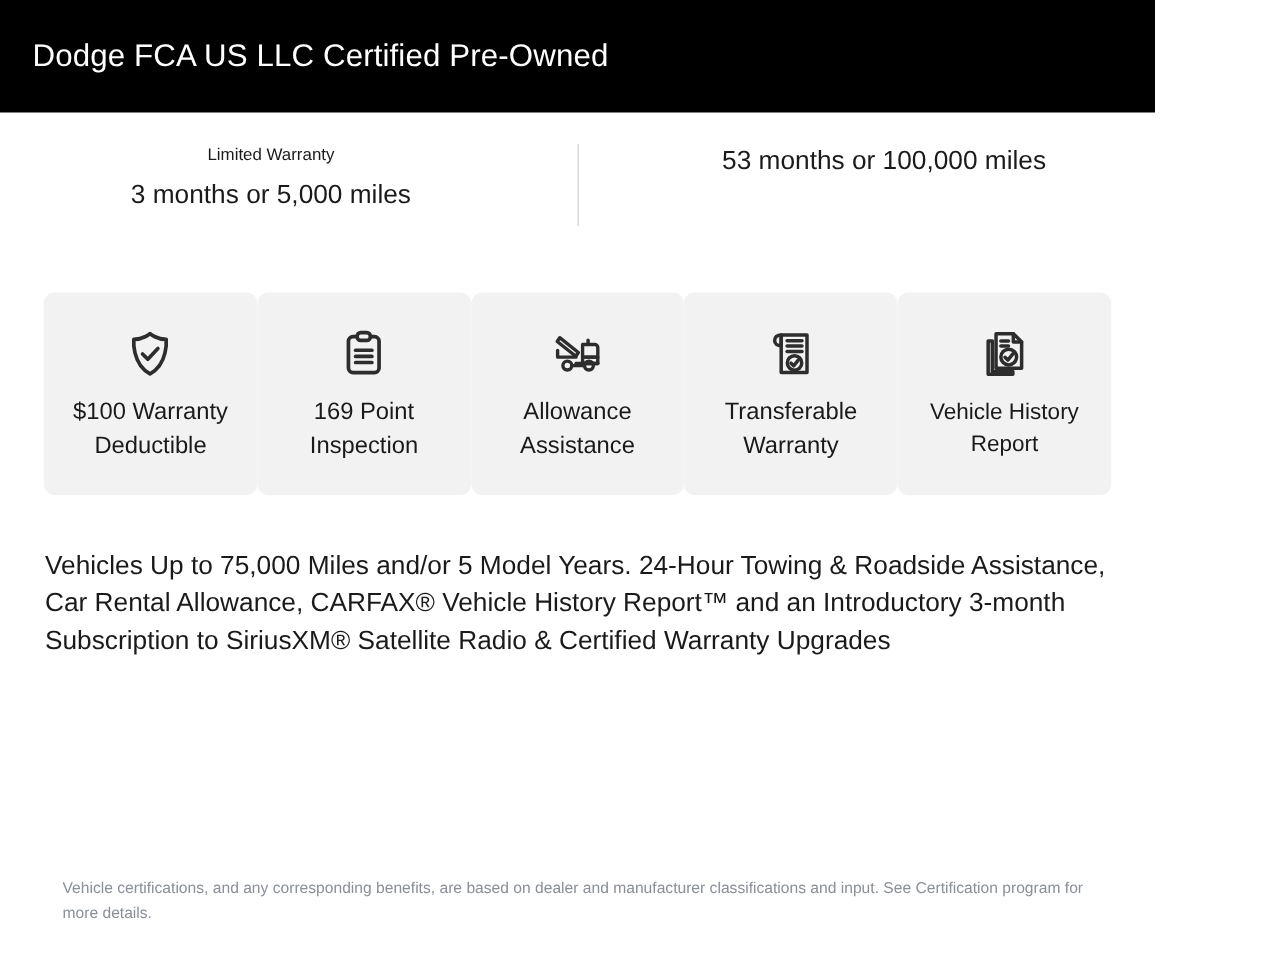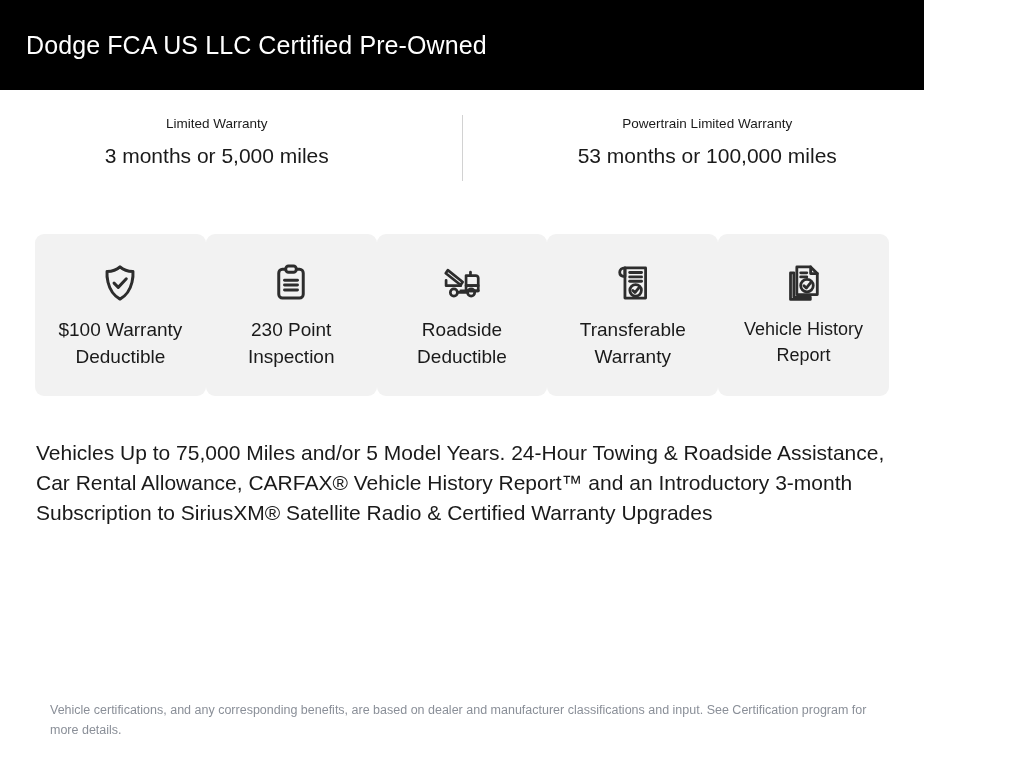--- a/index.html
+++ b/index.html
@@ -144,21 +144,20 @@
     <div class="header-title">Dodge FCA US LLC Certified Pre-Owned</div>
   </div>
 
   <div class="warranty-row">
     <div class="warranty-block">
       <div class="warranty-label">Limited Warranty</div>
       <div class="warranty-value">3 months or 5,000 miles</div>
     </div>
     <div class="warranty-divider"></div>
     <div class="warranty-block">
-      <div class="warranty-label">Powertrain Limited Warranty</div>
       <div class="warranty-value">53 months or 100,000 miles</div>
     </div>
   </div>
 
   <div class="cards-row">
 
     <div class="card">
       <span class="card-icon">
         <svg width="42" height="42" viewBox="0 0 24 24" fill="none" stroke="#2d2d2d" stroke-width="1.7" stroke-linecap="round" stroke-linejoin="round">
           <path d="M12 2.8 C12 2.8 9.2 5.4 4.6 5.4 C4.6 5.4 3.6 16.6 12 21.2 C20.4 16.6 19.4 5.4 19.4 5.4 C14.8 5.4 12 2.8 12 2.8 Z"></path>
@@ -171,38 +170,38 @@
     <div class="card">
       <span class="card-icon">
         <svg width="42" height="42" viewBox="0 0 24 24" fill="none" stroke="#2d2d2d" stroke-width="1.7" stroke-linecap="round" stroke-linejoin="round">
           <rect x="5" y="4.2" width="14" height="16.4" rx="2.1"></rect>
           <rect x="9" y="2.3" width="6" height="3.6" rx="1.6" fill="#f2f2f2"></rect>
           <path d="M8.3 10.4 H15.7"></path>
           <path d="M8.3 13.2 H15.7"></path>
           <path d="M8.3 16 H15.7"></path>
         </svg>
       </span>
-      <span class="card-label">230 Point Inspection</span>
+      <span class="card-label">169 Point Inspection</span>
     </div>
 
     <div class="card">
       <span class="card-icon">
         <svg width="44" height="42" viewBox="0 0 26 24" fill="none" stroke="#2d2d2d" stroke-width="1.6" stroke-linecap="round" stroke-linejoin="round">
           <path d="M3.4 6.2 L4.6 4.4 L13.4 11.4 L12.2 13.2 Z"></path>
           <path d="M3.6 10.4 L3.6 13.6 L12.3 13.6"></path>
           <path d="M15.4 7.6 H21.1 A1.5 1.5 0 0 1 22.6 9.1 V13.6 H15.4 Z"></path>
           <path d="M15.4 13.6 H22.6 V16.6 H15.4 Z"></path>
           <path d="M12.3 16.6 H22.6"></path>
           <path d="M18 7.6 V5.6"></path>
           <circle cx="8.2" cy="17.6" r="2.1"></circle>
           <circle cx="18.4" cy="17.6" r="2.1"></circle>
           <path d="M10.3 17.6 H16.3"></path>
         </svg>
       </span>
-      <span class="card-label">Roadside Deductible</span>
+      <span class="card-label">Allowance Assistance</span>
     </div>
 
     <div class="card">
       <span class="card-icon">
         <svg width="42" height="42" viewBox="0 0 24 24" fill="none" stroke="#2d2d2d" stroke-width="1.6" stroke-linecap="round" stroke-linejoin="round">
           <path d="M7.4 3.4 H19.2 V20.6 H7.4 Z"></path>
           <path d="M7.4 3.4 C5.6 3.4 4.4 4.4 4.4 5.9 C4.4 7.4 5.6 8.3 7.4 8.3 Z"></path>
           <path d="M10.1 6 H16.9"></path>
           <path d="M10.1 8.5 H16.9"></path>
           <path d="M10.1 11 H16.9"></path>

